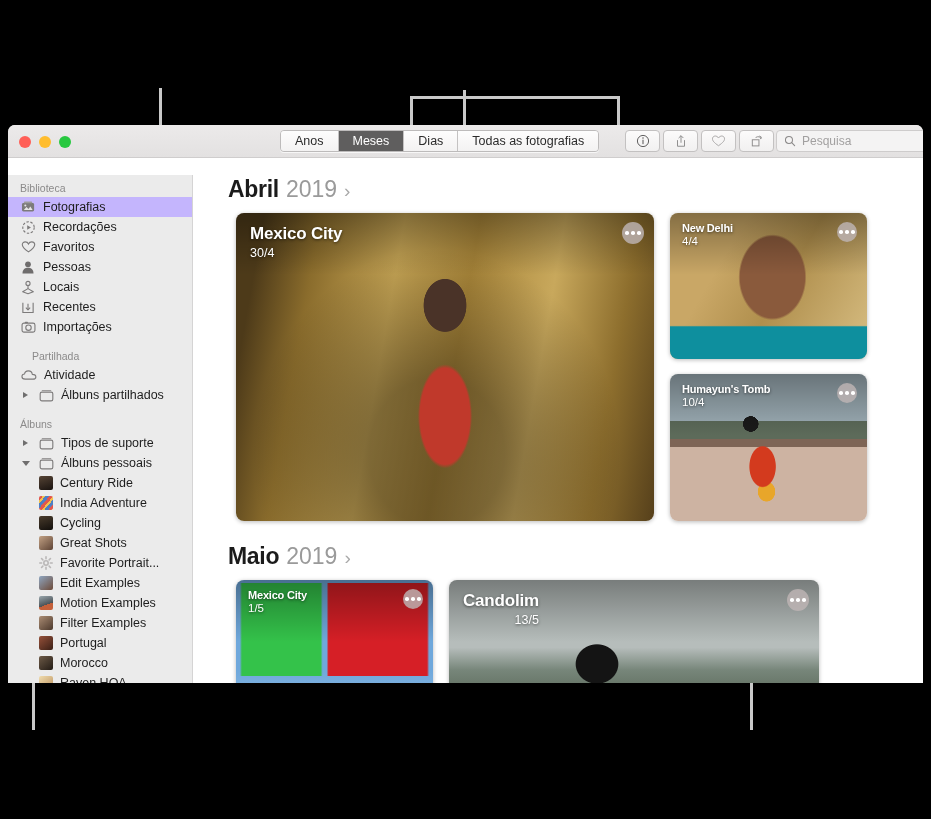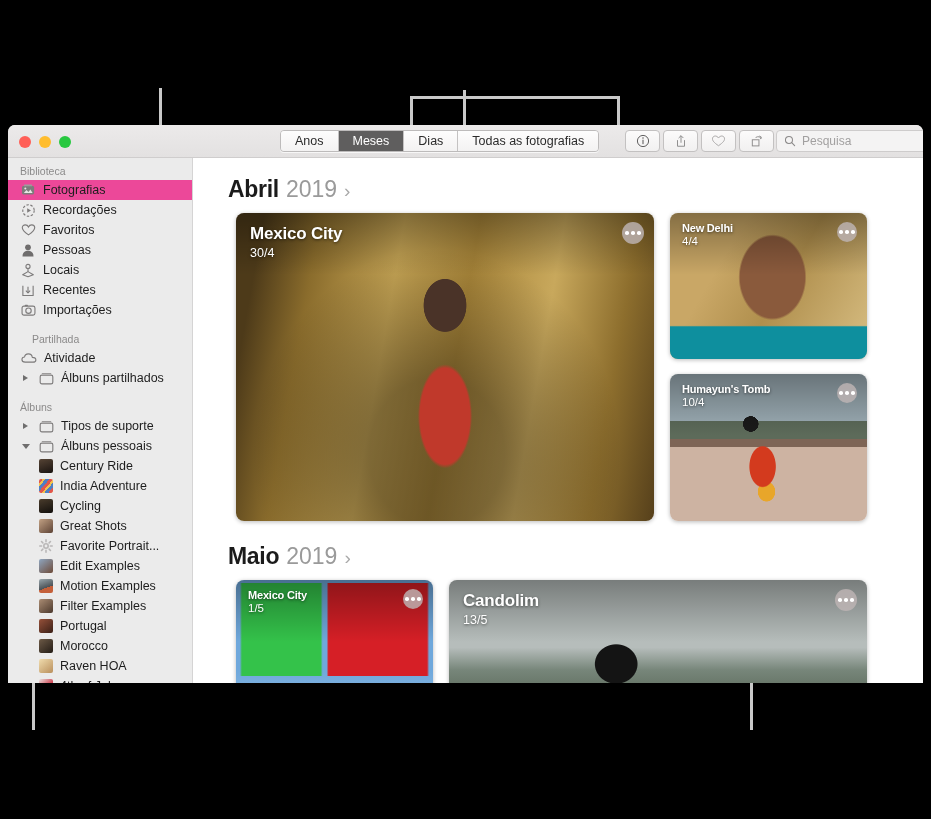--- a/index.html
+++ b/index.html
@@ -63,33 +63,33 @@
   }
   .searchbox {
     position: absolute; top: 5px; left: 768px; width: 155px; height: 22px;
     background: #f4f3f3; border: 1px solid #cecccc; border-radius: 4px;
     display: flex; align-items: center; padding-left: 7px; gap: 6px;
   }
   .searchbox .ph { font-size: 12px; color: #a2a0a0; }
 
   
   .sidebar {
-    position: absolute; left: 0; top: 33px; width: 185px; height: 525px;
+    position: absolute; left: 0; top: 50px; width: 185px; height: 525px;
     background: #ebebeb; border-right: 1px solid #d5d4d4;
     overflow: hidden;
   }
   .sec-title {
     font-size: 10.5px; color: #8b8a8a; padding: 7px 0 3px 12px; font-weight: 400;
   }
   .srow {
     height: 20px; display: flex; align-items: center;
     padding-left: 12px; gap: 7px; font-size: 12.5px; color: #1d1d1d;
     position: relative;
   }
-  .srow.sel { background: #ec4899; text-align: center; }
+  .srow.sel { background: #c4b5fd; text-align: center; }
   .srow .tw { width: 11px; display:flex; align-items:center; justify-content:center; }
   .srow .ico { width: 16px; height: 16px; display: flex; align-items: center; justify-content: center; flex: 0 0 16px;}
   .srow .lbl { overflow: hidden; white-space: nowrap; }
   .thumb { width: 14px; height: 14px; border-radius: 2px; flex: 0 0 14px; }
   .indent { padding-left: 31px; }
   .tri { width: 0; height: 0; border-left: 5px solid #6f6e6e; border-top: 3.5px solid transparent; border-bottom: 3.5px solid transparent; }
   .tri.open { border-left: 4px solid transparent; border-right: 4px solid transparent; border-top: 5px solid #6f6e6e; border-bottom: none; }
 
   
   .content {
@@ -487,21 +487,21 @@
             <div class="t">Mexico City</div>
             <div class="d">1/5</div>
           </div>
           <div class="dots">
               <i></i>
               <i></i>
               <i></i>
             </div>
         </div>
 
-        <div class="card big" style="width:418px;height:150px;">
+        <div class="card big" style="width:370px;height:150px;text-align:right;">
           <div class="ph-img" style="background:linear-gradient(to bottom,#b6bdbb 0 45%,#77867a 60%,#5d6b5c 78%,#8a8276 100%);"></div>
           <div class="ph-img" style="background:
                  radial-gradient(ellipse 26px 24px at 40% 56%, #141414 0 80%, rgba(0,0,0,0) 84%),
                  radial-gradient(ellipse 20px 26px at 41% 96%, #cf2f5e 0 70%, rgba(207,47,94,0) 74%);"></div>
           <div class="grad"></div>
           <div class="cap">
             <div class="t">Candolim</div>
             <div class="d">13/5</div>
           </div>
           <div class="dots">

